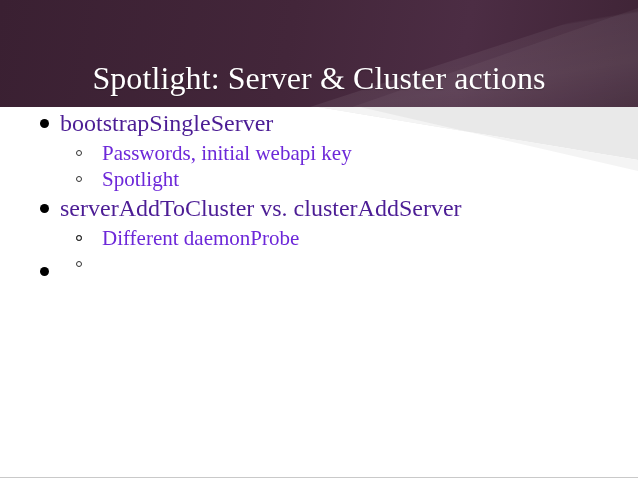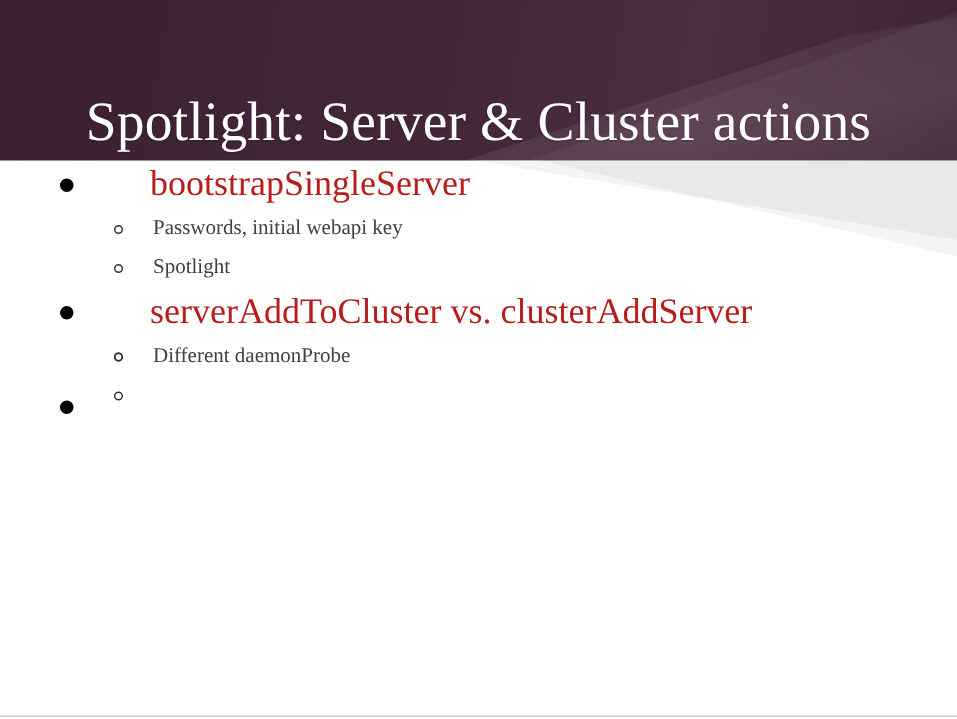--- a/index.html
+++ b/index.html
@@ -61,21 +61,21 @@
   .title {
     position: absolute;
     left: 0;
     top: 0;
     width: 638px;
     height: 107px;
     display: flex;
     align-items: center;
     justify-content: center;
     color: #ffffff;
-    font-size: 37px;
+    font-size: 32px;
     font-weight: normal;
     letter-spacing: 0.1px;
     line-height: 1;
     padding-top: 6px;
     box-sizing: border-box;
     text-shadow: 0 1px 1px rgba(0,0,0,0.25);
   }
 
   
   .body-wedge {
@@ -106,22 +106,22 @@
     height: 372px;
   }
 
   ul.lvl1 {
     list-style: none;
     margin: 0;
     padding: 0;
   }
   li.item1 {
     position: relative;
-    padding-left: 100px;
-    color: #b91c1c;
+    padding-left: 60px;
+    color: #4c1d95;
     font-size: 24px;
     line-height: 33px;
     margin: 0;
   }
   li.item1 > .b1 {
     position: absolute;
     left: 40px;
     top: 12px;
     width: 9px;
     height: 9px;
@@ -131,22 +131,22 @@
   .item1-first { margin-top: 7px; }
 
   ul.lvl2 {
     list-style: none;
     margin: 0;
     padding: 0;
   }
   li.item2 {
     position: relative;
     padding-left: 102px;
-    color: #404040;
-    font-size: 14px;
+    color: #6d28d9;
+    font-size: 21px;
     line-height: 26px;
     margin: 0;
   }
   li.item2 > .b2 {
     position: absolute;
     left: 76px;
     top: 10px;
     width: 6px;
     height: 6px;
     border: 1px solid #333333;

